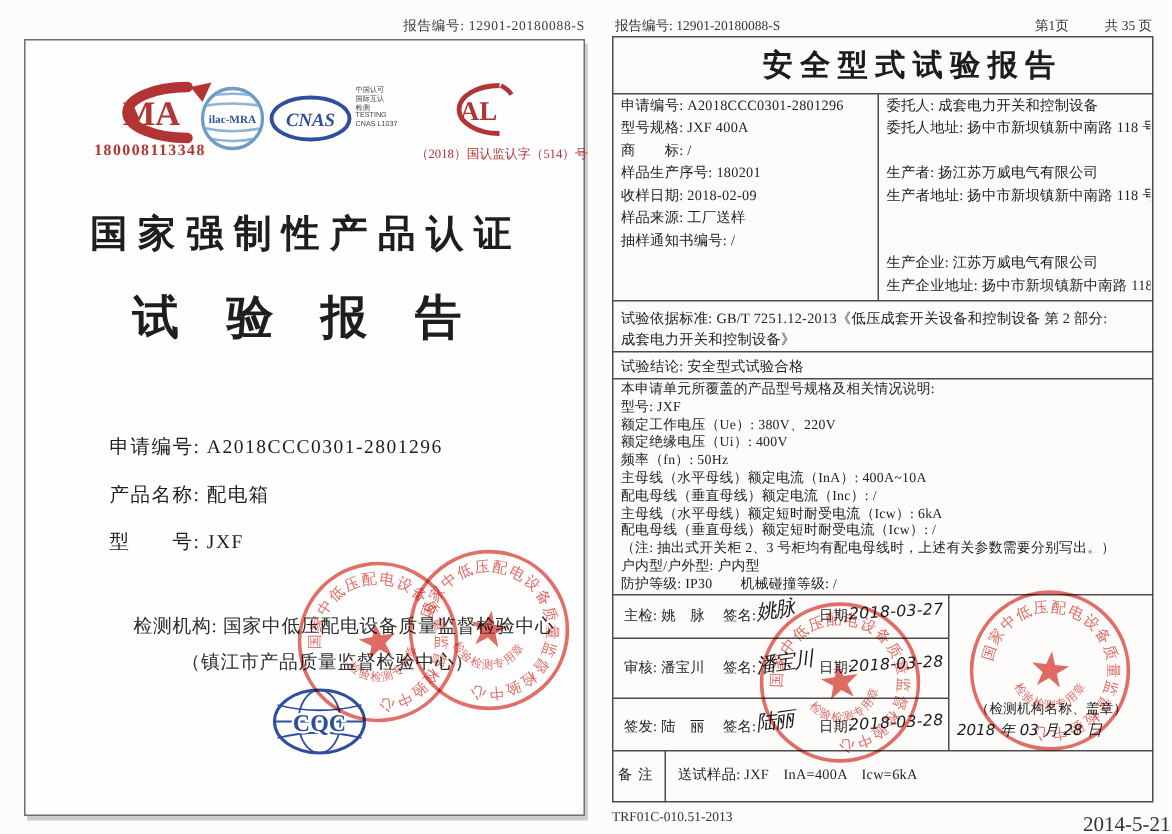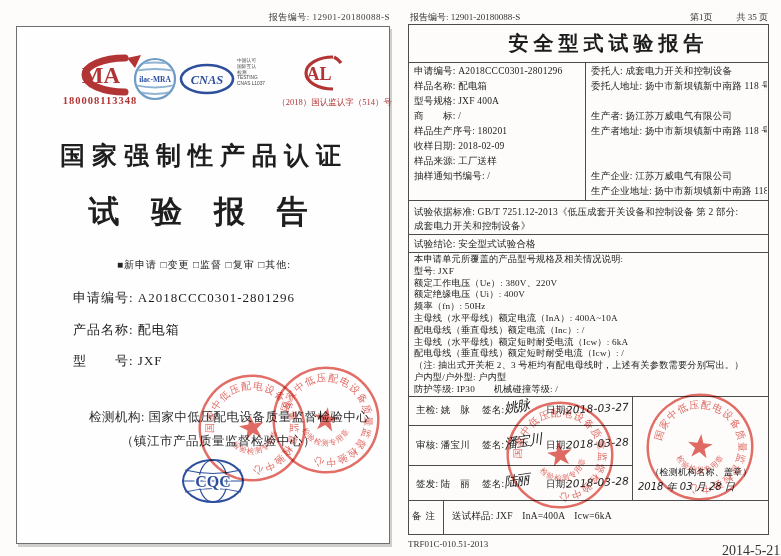--- a/index.html
+++ b/index.html
@@ -136,21 +136,20 @@
     <svg class="logo" style="left:272px;top:26px" width="58" height="40" viewBox="0 0 58 40">
       <path d="M44,4 A27,16 0 1 0 44,36" fill="none" stroke="#b23434" stroke-width="3.2"></path>
       <path d="M45,4 A27,16 0 0 1 52,10" fill="none" stroke="#b23434" stroke-width="3.2"></path>
       <text x="30" y="27" font-size="18" font-weight="bold" fill="#b23434" text-anchor="middle">AL</text>
     </svg>
     <div class="abs lp-cal-caption">（2018）国认监认字（514）号</div>
 
     <div class="abs lp-title1">国家强制性产品认证</div>
     <div class="abs lp-title2">试 验 报 告</div>
 
-    <div class="abs lp-apply">■新申请  □变更  □监督  □复审  □其他:</div>
 
     <div class="abs lp-field" style="top:262px">申请编号: A2018CCC0301-2801296</div>
     <div class="abs lp-field" style="top:294px">产品名称: 配电箱</div>
     <div class="abs lp-field" style="top:325px">型　　号: JXF</div>
 
     <div class="abs lp-agency1">检测机构: 国家中低压配电设备质量监督检验中心</div>
     <div class="abs lp-agency2">（镇江市产品质量监督检验中心）</div>
 
     <svg class="logo" style="left:162px;top:430px" width="68" height="48" viewBox="0 0 68 48">
       <ellipse cx="34" cy="24" rx="30" ry="21" fill="none" stroke="#2d4f9e" stroke-width="2"></ellipse>
@@ -200,21 +199,20 @@
   <div class="hline" style="top:500px"></div>
 
   <div class="vline" style="left:585px;top:62px;height:138px"></div>
   <div class="vline" style="left:632px;top:396px;height:104px"></div>
   <div class="vline" style="left:443px;top:500px;height:35px"></div>
 
   <div class="abs" id="rp-title">安全型式试验报告</div>
 
   <div class="abs rp-text infocol" id="info-left">
     <div>申请编号: A2018CCC0301-2801296</div>
-    <div>样品名称: 配电箱</div>
     <div>型号规格: JXF 400A</div>
     <div>商　　标: /</div>
     <div>样品生产序号: 180201</div>
     <div>收样日期: 2018-02-09</div>
     <div>样品来源: 工厂送样</div>
     <div>抽样通知书编号: /</div>
   </div>
   <div class="abs rp-text infocol" id="info-right">
     <div>委托人: 成套电力开关和控制设备</div>
     <div>委托人地址: 扬中市新坝镇新中南路 118 号</div>

